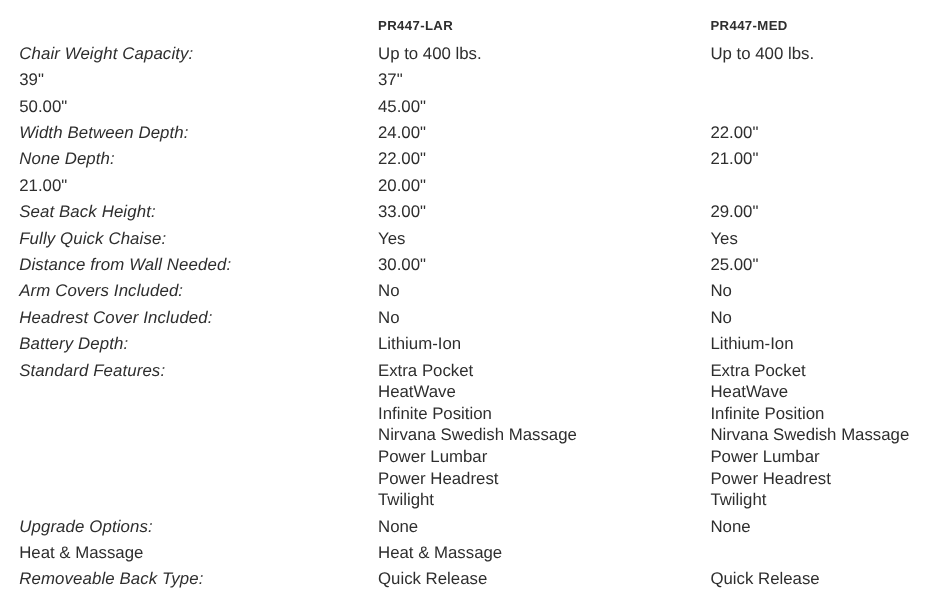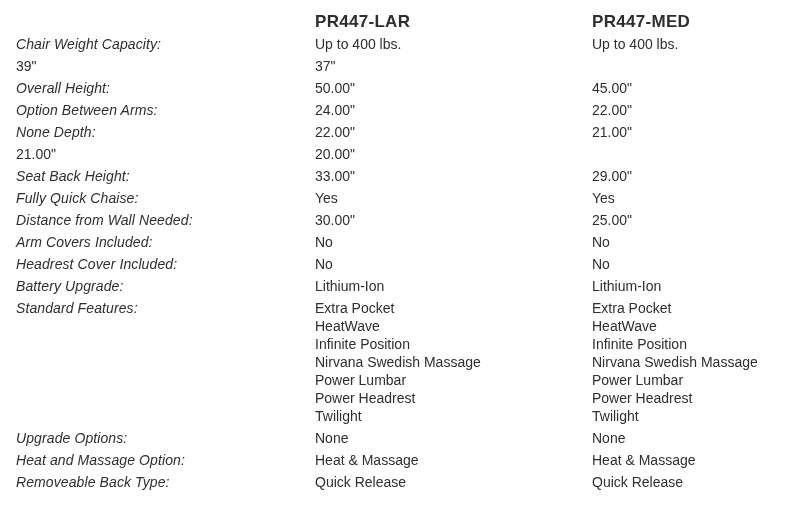--- a/index.html
+++ b/index.html
@@ -22,21 +22,21 @@
     display: grid;
     grid-template-columns: 299px 277px 1fr;
     line-height: 18px;
     margin-bottom: 4px;
   }
   .cell {
     white-space: pre-line;
   }
   .header .col-header {
     font-weight: 700;
-    font-size: 17px;
+    font-size: 11px;
     letter-spacing: 0.3px;
   }
   .label-cell {
     letter-spacing: 0.1px;
     font-style: italic;
   }
 </style>
 </head>
 <body style="color: rgb(46, 46, 46); background: rgb(255, 255, 255);">
 
@@ -52,27 +52,26 @@
     <div class="cell value-cell">Up to 400 lbs.</div>
     <div class="cell value-cell">Up to 400 lbs.</div>
   </div>
 
   <div class="row">
     <div class="cell value-cell">39"</div>
     <div class="cell value-cell">37"</div>
   </div>
 
   <div class="row">
-    <div class="cell label-cell">Overall Height:</div>
     <div class="cell value-cell">50.00"</div>
     <div class="cell value-cell">45.00"</div>
   </div>
 
   <div class="row">
-    <div class="cell label-cell">Option Between Arms:</div>
+    <div class="cell label-cell">Width Between Depth:</div>
     <div class="cell value-cell">24.00"</div>
     <div class="cell value-cell">22.00"</div>
   </div>
 
   <div class="row">
     <div class="cell label-cell">None Depth:</div>
     <div class="cell value-cell">22.00"</div>
     <div class="cell value-cell">21.00"</div>
   </div>
 
@@ -105,21 +104,21 @@
     <div class="cell value-cell">No</div>
   </div>
 
   <div class="row">
     <div class="cell label-cell">Headrest Cover Included:</div>
     <div class="cell value-cell">No</div>
     <div class="cell value-cell">No</div>
   </div>
 
   <div class="row">
-    <div class="cell label-cell">Battery Upgrade:</div>
+    <div class="cell label-cell">Battery Depth:</div>
     <div class="cell value-cell">Lithium-Ion</div>
     <div class="cell value-cell">Lithium-Ion</div>
   </div>
 
   <div class="row">
     <div class="cell label-cell">Standard Features:</div>
     <div class="cell value-cell">Extra Pocket
 HeatWave
 Infinite Position
 Nirvana Swedish Massage
@@ -135,21 +134,20 @@
 Twilight</div>
   </div>
 
   <div class="row">
     <div class="cell label-cell">Upgrade Options:</div>
     <div class="cell value-cell">None</div>
     <div class="cell value-cell">None</div>
   </div>
 
   <div class="row">
-    <div class="cell label-cell">Heat and Massage Option:</div>
     <div class="cell value-cell">Heat &amp; Massage</div>
     <div class="cell value-cell">Heat &amp; Massage</div>
   </div>
 
   <div class="row">
     <div class="cell label-cell">Removeable Back Type:</div>
     <div class="cell value-cell">Quick Release</div>
     <div class="cell value-cell">Quick Release</div>
   </div>
 </div>

